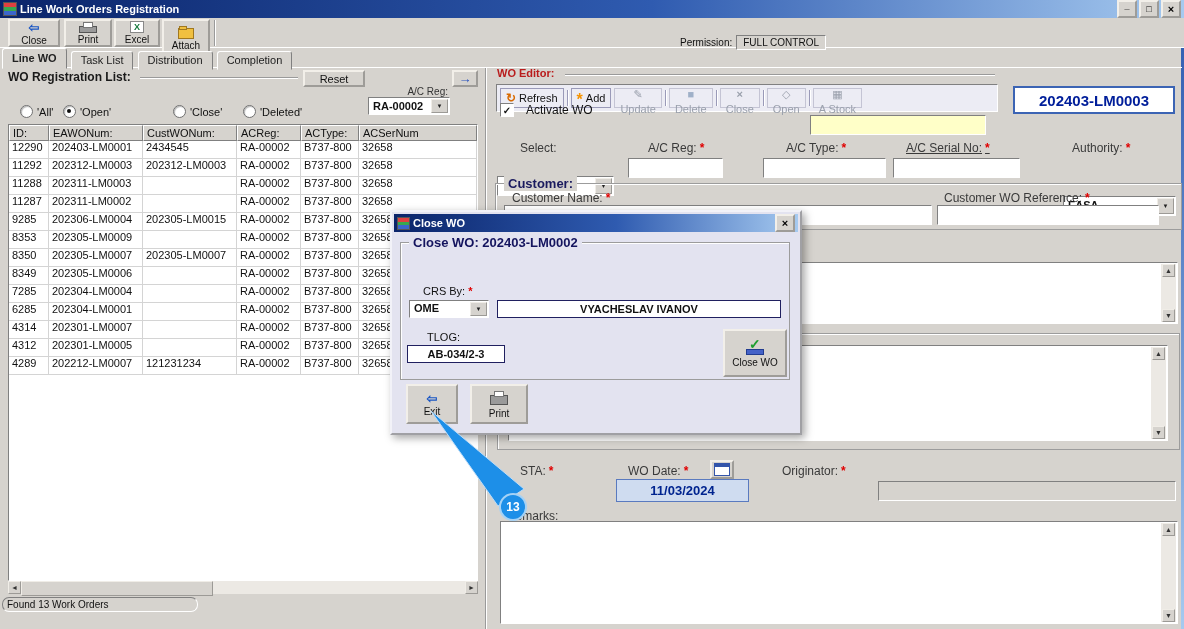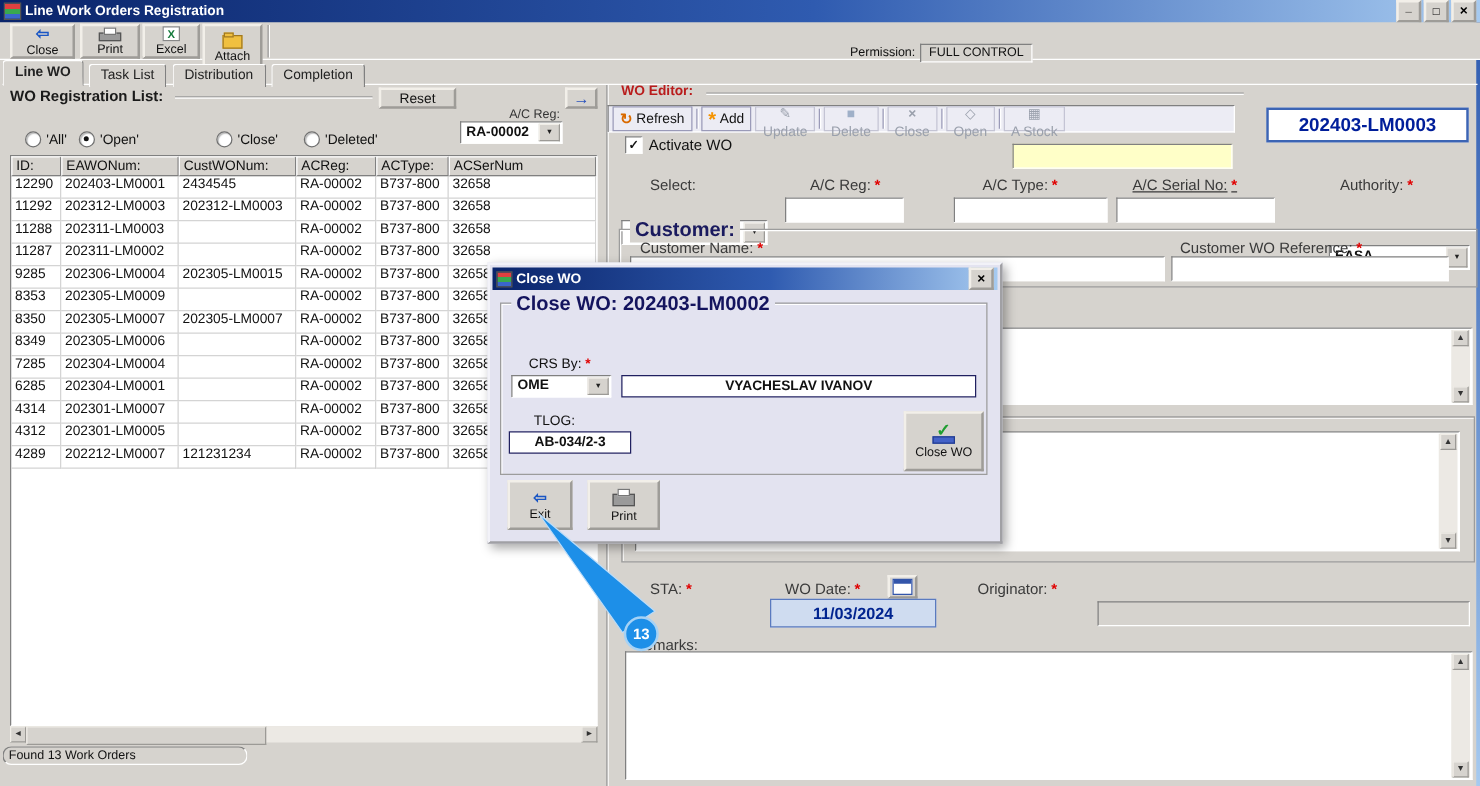--- a/index.html
+++ b/index.html
@@ -67,21 +67,21 @@
   .etb-sep{width:1px;height:16px;background:#9a9ab8;box-shadow:1px 0 0 #fff;}
   .g-refresh::before{content:"↻";color:#d96a00;font-weight:bold;font-size:12px;}
   .g-star::before{content:"*";color:#f59300;font-weight:bold;font-size:16px;line-height:8px;position:relative;top:3px;}
   .g-pencil::before{content:"✎";}
   .g-square::before{content:"■";color:#9fb0c8;}
   .g-x::before{content:"×";font-weight:bold;}
   .g-diamond::before{content:"◇";}
   .g-grid9::before{content:"▦";}
   .flabel{font-size:12px;color:#3a3a3a;white-space:nowrap;}
   .req{color:#e00000;font-weight:bold;margin-left:3px;}
-  .group-label{position:absolute;top:-8px;left:8px;padding:0 4px;font-size:16px;}
+  .group-label{position:absolute;top:-8px;left:8px;padding:0 4px;font-size:13px;}
   
   .dialog{position:absolute;left:390px;top:210px;width:408px;height:221px;background:#e3e3f0;border:2px outset #f2f2f8;box-shadow:3px 3px 8px rgba(0,0,0,.35);z-index:100;}
   .dlg-title{position:absolute;left:2px;top:2px;right:2px;height:18px;background:linear-gradient(90deg,#0a246a,#2f5bb0 55%,#a6caf0);display:flex;align-items:center;color:#fff;}
   .navy-field{background:#fff;border:1px solid #202060;font-weight:bold;text-align:center;display:flex;align-items:center;justify-content:center;}
   .handicon{width:20px;height:17px;position:relative;}
   .handicon::before{content:"✓";position:absolute;left:4px;top:-2px;color:#1f9e30;font-weight:bold;font-size:14px;}
   .handicon::after{content:"";position:absolute;left:1px;bottom:0;width:16px;height:4px;background:#4462c8;border:1px solid #223c90;}
   .cal-ico{width:14px;height:11px;border:1px solid #3355aa;background:#fff;position:relative;}
   .cal-ico::before{content:"";position:absolute;left:0;top:0;right:0;height:3px;background:#3355aa;}
   .status-box{border:1px solid;border-color:#808080 #fff #fff #808080;background:#d6d3ce;font-size:10px;padding:1px 4px;white-space:nowrap;overflow:hidden;}
@@ -299,21 +299,21 @@
   <span class="sbtn g-right abs" style="right:0;top:0;"></span>
 </div>
 
 <div class="status-box abs" style="left:2px;top:597px;width:196px;height:15px;border-radius:7px;">Found 13 Work Orders</div>
 
 <div class="abs" style="left:485px;top:68px;width:2px;height:561px;border-left:1px solid #9a9a9a;border-right:1px solid #fff;"></div>
 
 <div class="abs" style="left:497px;top:67px;font-weight:bold;font-size:11px;color:#b91c1c;">WO Editor:</div>
 <div class="rule abs" style="left:565px;top:74px;width:430px;"></div>
 
-<div class="etb abs" style="left:486px;top:84px;width:502px;height:22px;">
+<div class="etb abs" style="left:496px;top:84px;width:502px;height:28px;">
   <span class="etb-btn">
     <span class="ico g-refresh"></span>
     <span>Refresh</span>
   </span>
   <span class="etb-sep"></span>
   <span class="etb-btn">
     <span class="ico g-star"></span>
     <span>Add</span>
   </span>
   <span class="etb-btn disabled">
@@ -337,21 +337,21 @@
   </span>
   <span class="etb-sep"></span>
   <span class="etb-btn disabled">
     <span class="ico g-grid9"></span>
     <span>A Stock</span>
   </span>
 </div>
 
 <div class="abs" style="left:1013px;top:86px;width:162px;height:28px;background:#fff;border:2px solid #3c64b4;display:flex;align-items:center;justify-content:center;font-weight:bold;font-size:15px;color:#001e9a;">202403-LM0003</div>
 
-<div class="abs" style="left:500px;top:109px;display:flex;align-items:center;gap:5px;">
+<div class="abs" style="left:500px;top:103px;display:flex;align-items:center;gap:12px;">
   <span class="checkbox checked"></span>
   <span style="font-size:12px;">Activate WO</span>
 </div>
 <div class="field abs" style="left:810px;top:115px;width:176px;height:20px;background:#ffffc8;"></div>
 
 <div class="flabel abs" style="left:520px;top:141px;"><span>Select:</span></div>
 <div class="flabel abs" style="left:648px;top:141px;"><span>A/C Reg:</span><span class="req">*</span></div>
 <div class="flabel abs" style="left:786px;top:141px;"><span>A/C Type:</span><span class="req">*</span></div>
 <div class="flabel abs" style="left:906px;top:141px;text-decoration:underline;"><span>A/C Serial No:</span><span class="req">*</span></div>
 <div class="flabel abs" style="left:1072px;top:141px;"><span>Authority:</span><span class="req">*</span></div>

